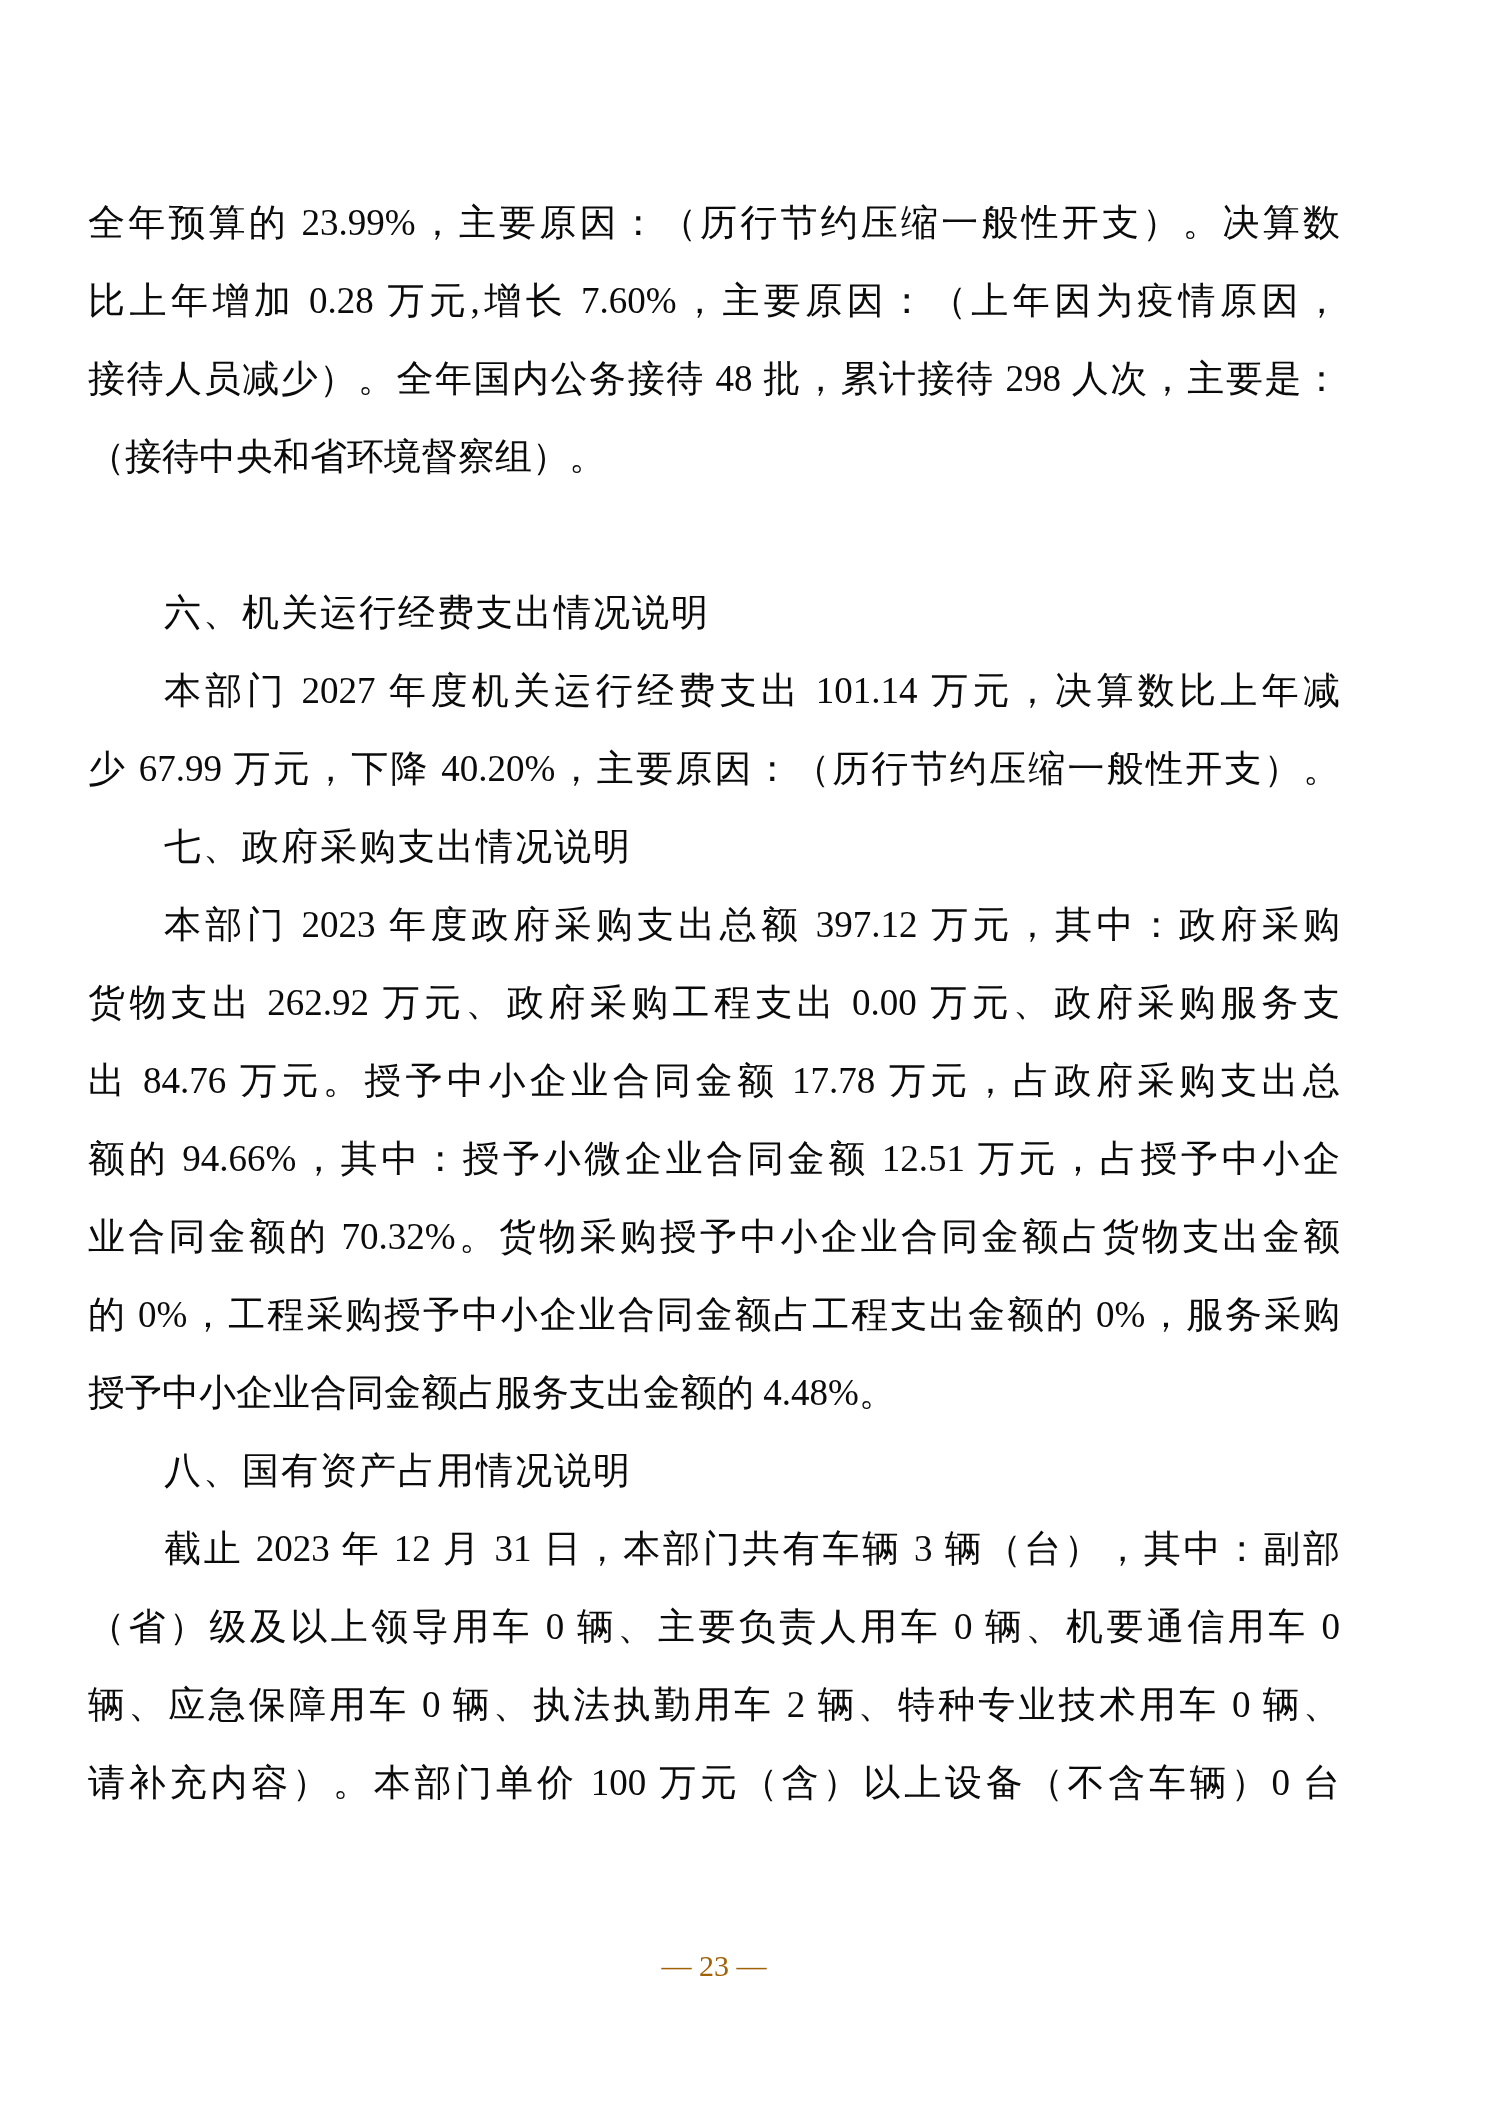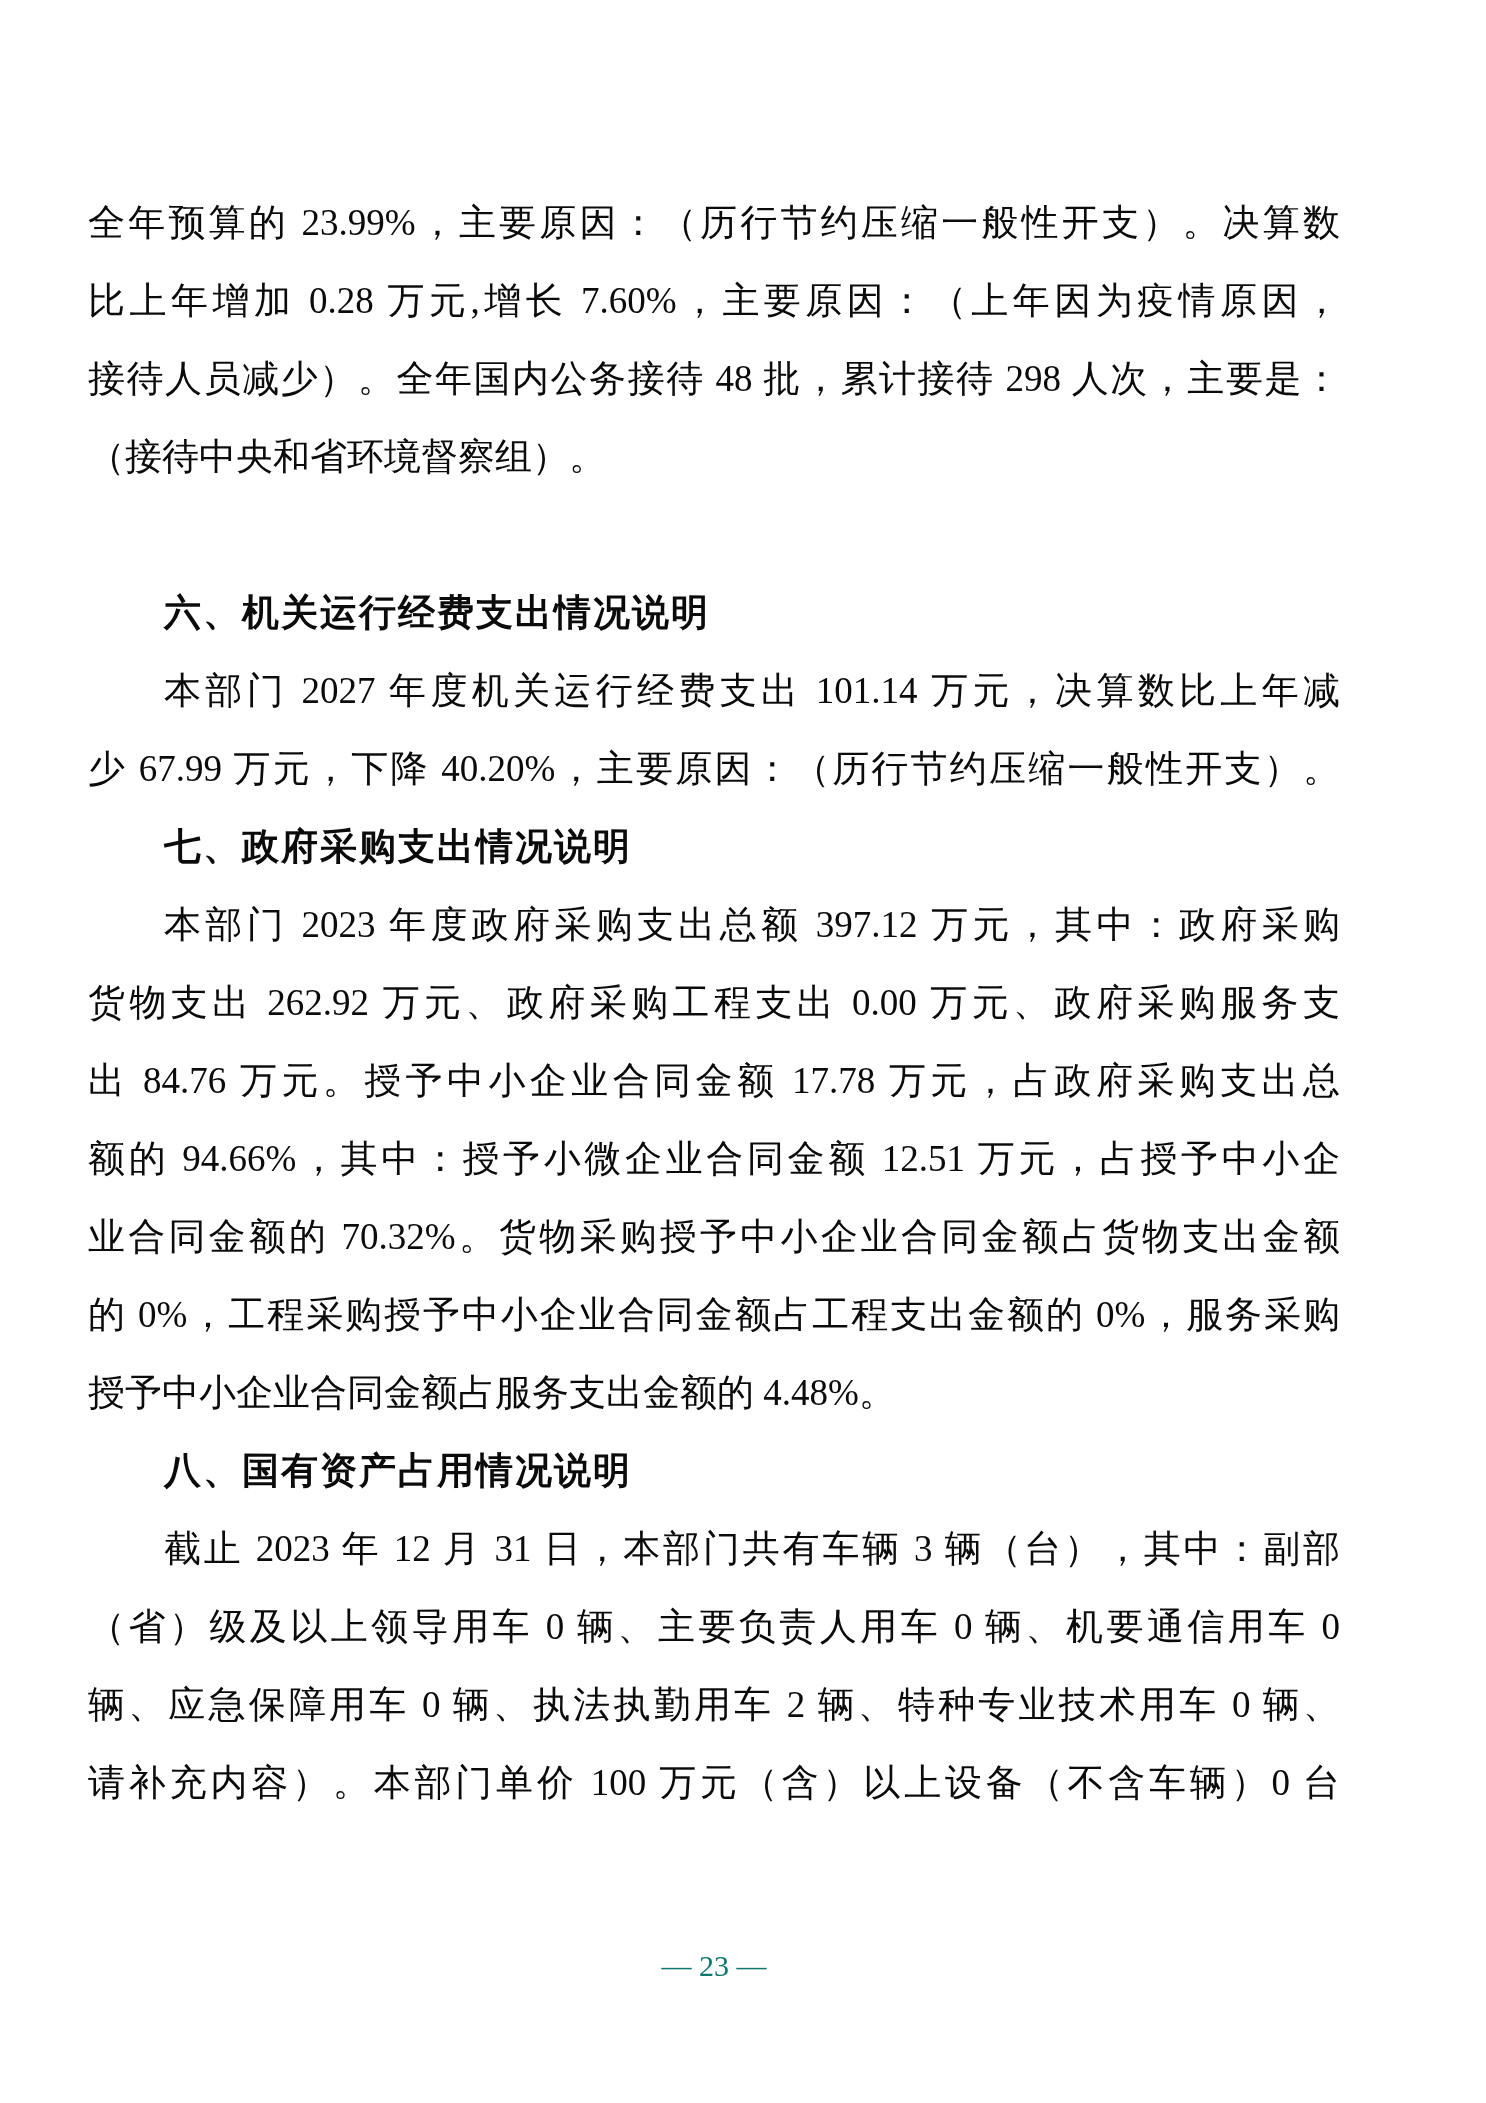--- a/index.html
+++ b/index.html
@@ -23,35 +23,35 @@
     height:78px;
     line-height:78px;
     font-size:37px;
     text-align:justify;
     white-space:normal;
   }
   .j{ text-align-last:justify; }
   .ind{ text-indent:76px; }
   .hd{
     font-family:"Liberation Sans","DejaVu Sans",sans-serif;
-    font-weight:700;
+    font-weight:400;
     letter-spacing:2px;
     text-align:center;
     text-align-last:left;
   }
   .blank{ height:78px; }
   .footer{
     position:absolute;
     left:88px;
     top:1944px;
     width:1252px;
     text-align:center;
     font-size:30px;
     line-height:44px;
-    color:#0f766e;
+    color:#a16207;
   }
 </style>
 </head>
 <body>
 
 <div class="page">
   <div class="content">
 
     <div class="ln j">全年预算的 23.99%，主要原因：（历行节约压缩一般性开支）。决算数</div>
     <div class="ln j">比上年增加 0.28 万元,增长 7.60%，主要原因：（上年因为疫情原因，</div>

